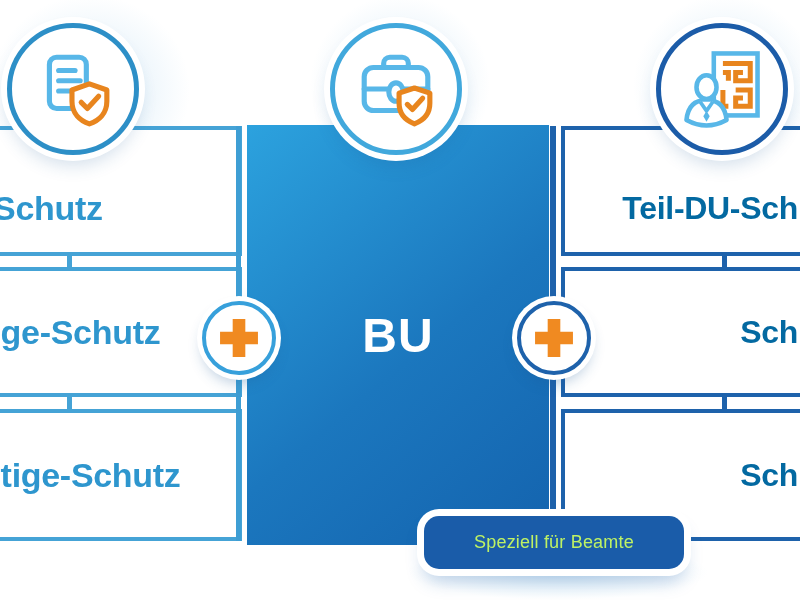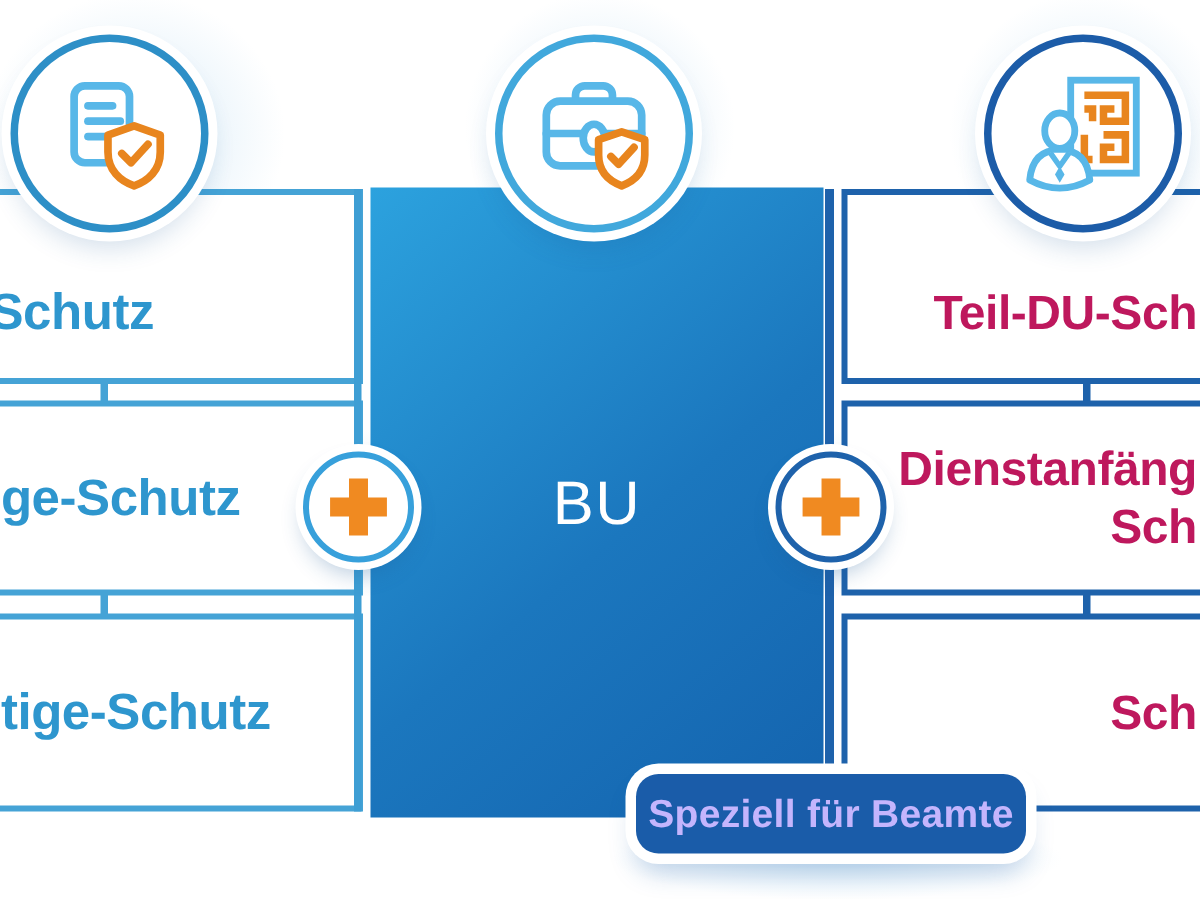--- a/index.html
+++ b/index.html
@@ -10,44 +10,44 @@
   .glow{position:absolute;border-radius:50%;pointer-events:none;z-index:0;
     background:radial-gradient(closest-side,rgba(186,220,242,.55),rgba(186,220,242,0));}
   
   .box{position:absolute;background:#fff;box-sizing:border-box;display:flex;align-items:center;z-index:1;}
   .box.l{left:-24px;width:266px;border:4px solid #45A3D6;justify-content:flex-start;padding-left:16px;}
   .box.r{left:561px;width:259px;border:4px solid #1E62AB;justify-content:flex-end;padding-right:18px;text-align:right;}
   .lb1,.rb1{top:126px;height:130px;padding-top:34px;}
   .lb2,.rb2{top:267px;height:130px;}
   .lb3,.rb3{top:409px;height:132px;}
   .box.l .lbl{font-size:34px;font-weight:700;color:#2E96CE;letter-spacing:-.3px;white-space:nowrap;margin-left:-14px;}
-  .box.r .lbl{font-size:32px;font-weight:700;color:#be185d;line-height:39px;letter-spacing:-.3px;}
+  .box.r .lbl{font-size:32px;font-weight:700;color:#0369a1;line-height:39px;letter-spacing:-.3px;}
   .box.r .lbl span{display:block;}
   .tick{position:absolute;width:5px;z-index:1;}
   .tick.l{left:67px;background:#45A3D6;}
   .tick.r{left:722px;background:#1E62AB;}
   .t1{top:254px;height:15px;}
   .t2{top:395px;height:16px;}
   .spine{position:absolute;z-index:1;}
   .spine.l{left:236px;top:126px;width:5px;height:415px;background:#3E9ED4;}
   .spine.r{left:550px;top:126px;width:6px;height:386px;background:#1E62AB;}
   
   .center-box{
     position:absolute;left:247px;top:125px;width:302px;height:420px;z-index:2;
     background:linear-gradient(140deg,#2CA2DE 0%,#1B77BE 55%,#1463AE 100%);
     display:flex;flex-direction:column;align-items:center;justify-content:center;
   }
-  .center-box .t{color:#fff;font-weight:400;font-size:41px;line-height:53px;letter-spacing:1px;text-align:right;}
+  .center-box .t{color:#fff;font-weight:700;font-size:48px;line-height:53px;letter-spacing:1px;text-align:right;}
   
   .badge{
     position:absolute;left:424px;top:516px;width:260px;height:53px;border-radius:15px;z-index:3;
     background:#1A5CA9;display:flex;align-items:center;justify-content:center;
     box-shadow:0 0 0 7px #fff,0 12px 18px rgba(27,95,169,.28);
   }
-  .badge .lbl{color:#c4b5fd;font-size:26px;font-weight:700;letter-spacing:.2px;white-space:nowrap;}
+  .badge .lbl{color:#bef264;font-size:18px;font-weight:400;letter-spacing:.2px;white-space:nowrap;}
   
   .plus{
     position:absolute;width:66px;height:66px;border-radius:50%;background:#fff;z-index:4;
     display:flex;align-items:center;justify-content:center;box-sizing:content-box;
   }
   .plus.pl{left:202px;top:301px;border:4px solid #37A0DB;box-shadow:0 0 0 5px #fff,0 8px 14px rgba(30,90,150,.30);}
   .plus.pr{left:517px;top:301px;border:4px solid #1E62AB;box-shadow:0 0 0 5px #fff,0 8px 14px rgba(30,90,150,.30);}
   
   .circle{
     position:absolute;top:23px;width:122px;height:122px;border-radius:50%;background:#fff;z-index:4;
@@ -83,21 +83,20 @@
   <div class="tick l t2"></div>
   <div class="spine l"></div>
 
   <div class="box r rb1">
     <div class="lbl">
       <span>Teil-DU-Sch</span>
     </div>
   </div>
   <div class="box r rb2">
     <div class="lbl">
-      <span>Dienstanfäng</span>
       <span>Sch</span>
     </div>
   </div>
   <div class="box r rb3">
     <div class="lbl">
       <span>Sch</span>
     </div>
   </div>
   <div class="tick r t1"></div>
   <div class="tick r t2"></div>

